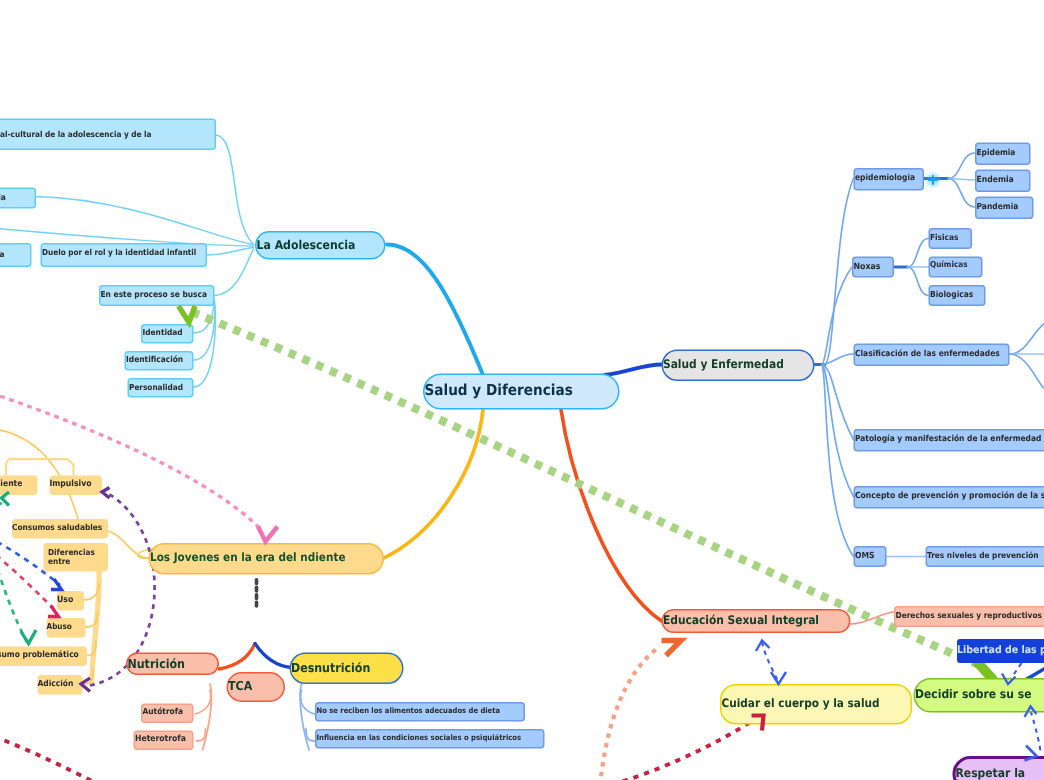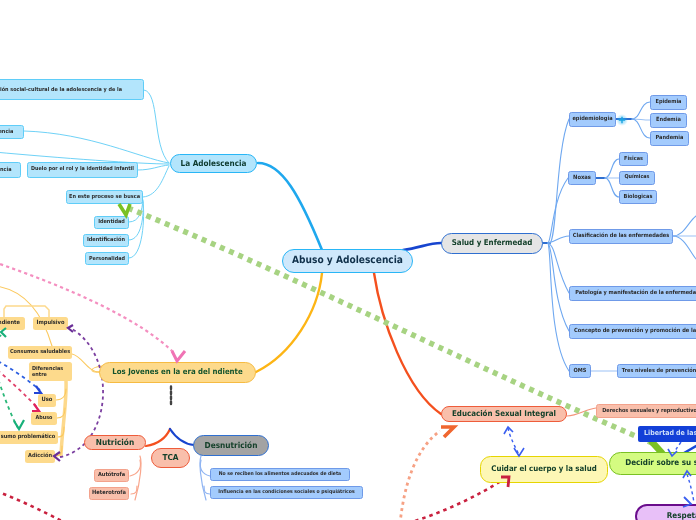--- a/index.html
+++ b/index.html
@@ -3,21 +3,21 @@
 <meta charset="utf-8">
 <title>Mind Map - Salud y Adolescencia</title>
 <style>
   html,body{margin:0;padding:0;background:#ffffff;}
   body{width:696px;height:520px;overflow:hidden;
        font-family:"DejaVu Sans",sans-serif;font-stretch:condensed;
        -webkit-font-smoothing:antialiased;text-rendering:geometricPrecision;}
   #map{position:relative;width:696px;height:520px;overflow:hidden;background:#fff;}
   svg.layer{position:absolute;left:0;top:0;pointer-events:none;}
   .node{position:absolute;box-sizing:border-box;display:flex;align-items:center;
-        justify-content:center;text-align:center;white-space:nowrap;
+        text-align:center;white-space:nowrap;
         font-weight:bold;line-height:1.1;}
 </style>
 </head>
 <body>
 
 <div id="map">
   <svg class="layer" id="links" width="696" height="520">
       <path d="M66,381 C67,400 62,430 61,455" fill="none" stroke="#fdd98c" stroke-width="3.5" stroke-linecap="round"></path>
       <path d="M144,90 C160,92 152,146 169,163" fill="none" stroke="#6fd2f7" stroke-width="1" stroke-linecap="round"></path>
       <path d="M24,131 C90,133 140,158 169,163" fill="none" stroke="#6fd2f7" stroke-width="1" stroke-linecap="round"></path>
@@ -89,21 +89,21 @@
           <stop offset="0%" stop-color="#29b6f6" stop-opacity="0.55"></stop>
           <stop offset="60%" stop-color="#29b6f6" stop-opacity="0.28"></stop>
           <stop offset="100%" stop-color="#29b6f6" stop-opacity="0"></stop>
         </radialGradient>
       </defs>
       <circle cx="622" cy="120" r="6" fill="url(#glowg)"></circle>
       <path d="M618.8,120 H625.2 M622,116.8 V123.2" stroke="#1aa3e0" stroke-width="1.4" fill="none"></path>
     </svg>
   <div id="nodes">
       <div class="node" style="left: 282px; top: 249px; width: 131px; height: 24px; font-size: 10.1px; border-radius: 12px; background: rgb(207, 232, 251); color: rgb(16, 48, 74); border: 1.6px solid rgb(41, 182, 246);">
-        <span>Abuso y Adolescencia</span>
+        <span>Salud y Diferencias</span>
       </div>
       <div class="node" style="left: 170px; top: 154px; width: 87px; height: 19px; font-size: 8.1px; border-radius: 9.5px; background: rgb(179, 229, 252); color: rgb(13, 58, 46); border: 1.5px solid rgb(41, 182, 246);">
         <span>La Adolescencia</span>
       </div>
       <div class="node" style="left: 441px; top: 233px; width: 102px; height: 21px; font-size: 7.9px; border-radius: 10.5px; background: #e5e5e5; color: rgb(20, 64, 42); border: 1.6px solid rgb(47, 111, 208);">
         <span>Salud y Enfermedad</span>
       </div>
       <div class="node" style="left: 99px; top: 362px; width: 157px; height: 21px; font-size: 7.75px; border-radius: 10.5px; background: rgb(253, 218, 140); color: rgb(20, 83, 45); border: 1.6px solid rgb(246, 187, 66);">
         <span>Los Jovenes en la era del ndiente</span>
       </div>
@@ -121,21 +121,21 @@
       </div>
       <div class="node" style="left: 638px; top: 426px; width: 72px; height: 16px; font-size: 7px; border-radius: 2px; background: rgb(19, 64, 216); color: rgb(207, 224, 250);">
         <span>Libertad de las p</span>
       </div>
       <div class="node" style="left: 151px; top: 408px; width: 39px; height: 20px; font-size: 8.2px; border-radius: 10px; background: rgb(249, 191, 171); color: rgb(20, 64, 42); border: 1.6px solid rgb(238, 92, 59); margin-top: 40px;">
         <span>TCA</span>
       </div>
       <div class="node" style="left: 84px; top: 435px; width: 62px; height: 15px; font-size: 8.2px; border-radius: 10.5px; background: rgb(249, 191, 171); color: rgb(20, 64, 42); border: 1.6px solid rgb(238, 92, 59);">
         <span>Nutrición</span>
       </div>
-      <div class="node" style="left: 193px; top: 435px; width: 76px; height: 21px; font-size: 8.2px; border-radius: 10.5px; background: #a3a3a3; color: rgb(20, 64, 42); border: 1.6px solid rgb(47, 111, 208);">
+      <div class="node" style="left: 193px; top: 435px; width: 76px; height: 21px; font-size: 8.2px; border-radius: 10.5px; background: #fde047; color: rgb(20, 64, 42); border: 1.6px solid rgb(47, 111, 208);">
         <span>Desnutrición</span>
       </div>
       <div class="node" style="left: -22px; top: 79px; width: 166px; height: 21px; font-size: 5.45px; border-radius: 2.5px; background: rgb(179, 229, 252); color: rgb(43, 43, 43); border: 1px solid rgb(95, 205, 248);">
         <span>ión social-cultural de la adolescencia y de la</span>
       </div>
       <div class="node" style="left: -18px; top: 125px; width: 42px; height: 14px; font-size: 5.55px; border-radius: 2.5px; background: rgb(179, 229, 252); color: rgb(43, 43, 43); border: 1px solid rgb(95, 205, 248);">
         <span>scencia</span>
       </div>
       <div class="node" style="left: -15px; top: 162px; width: 36px; height: 16px; font-size: 5.5px; border-radius: 2.5px; background: rgb(179, 229, 252); color: rgb(43, 43, 43); border: 1px solid rgb(95, 205, 248);">
         <span>fancia</span>

